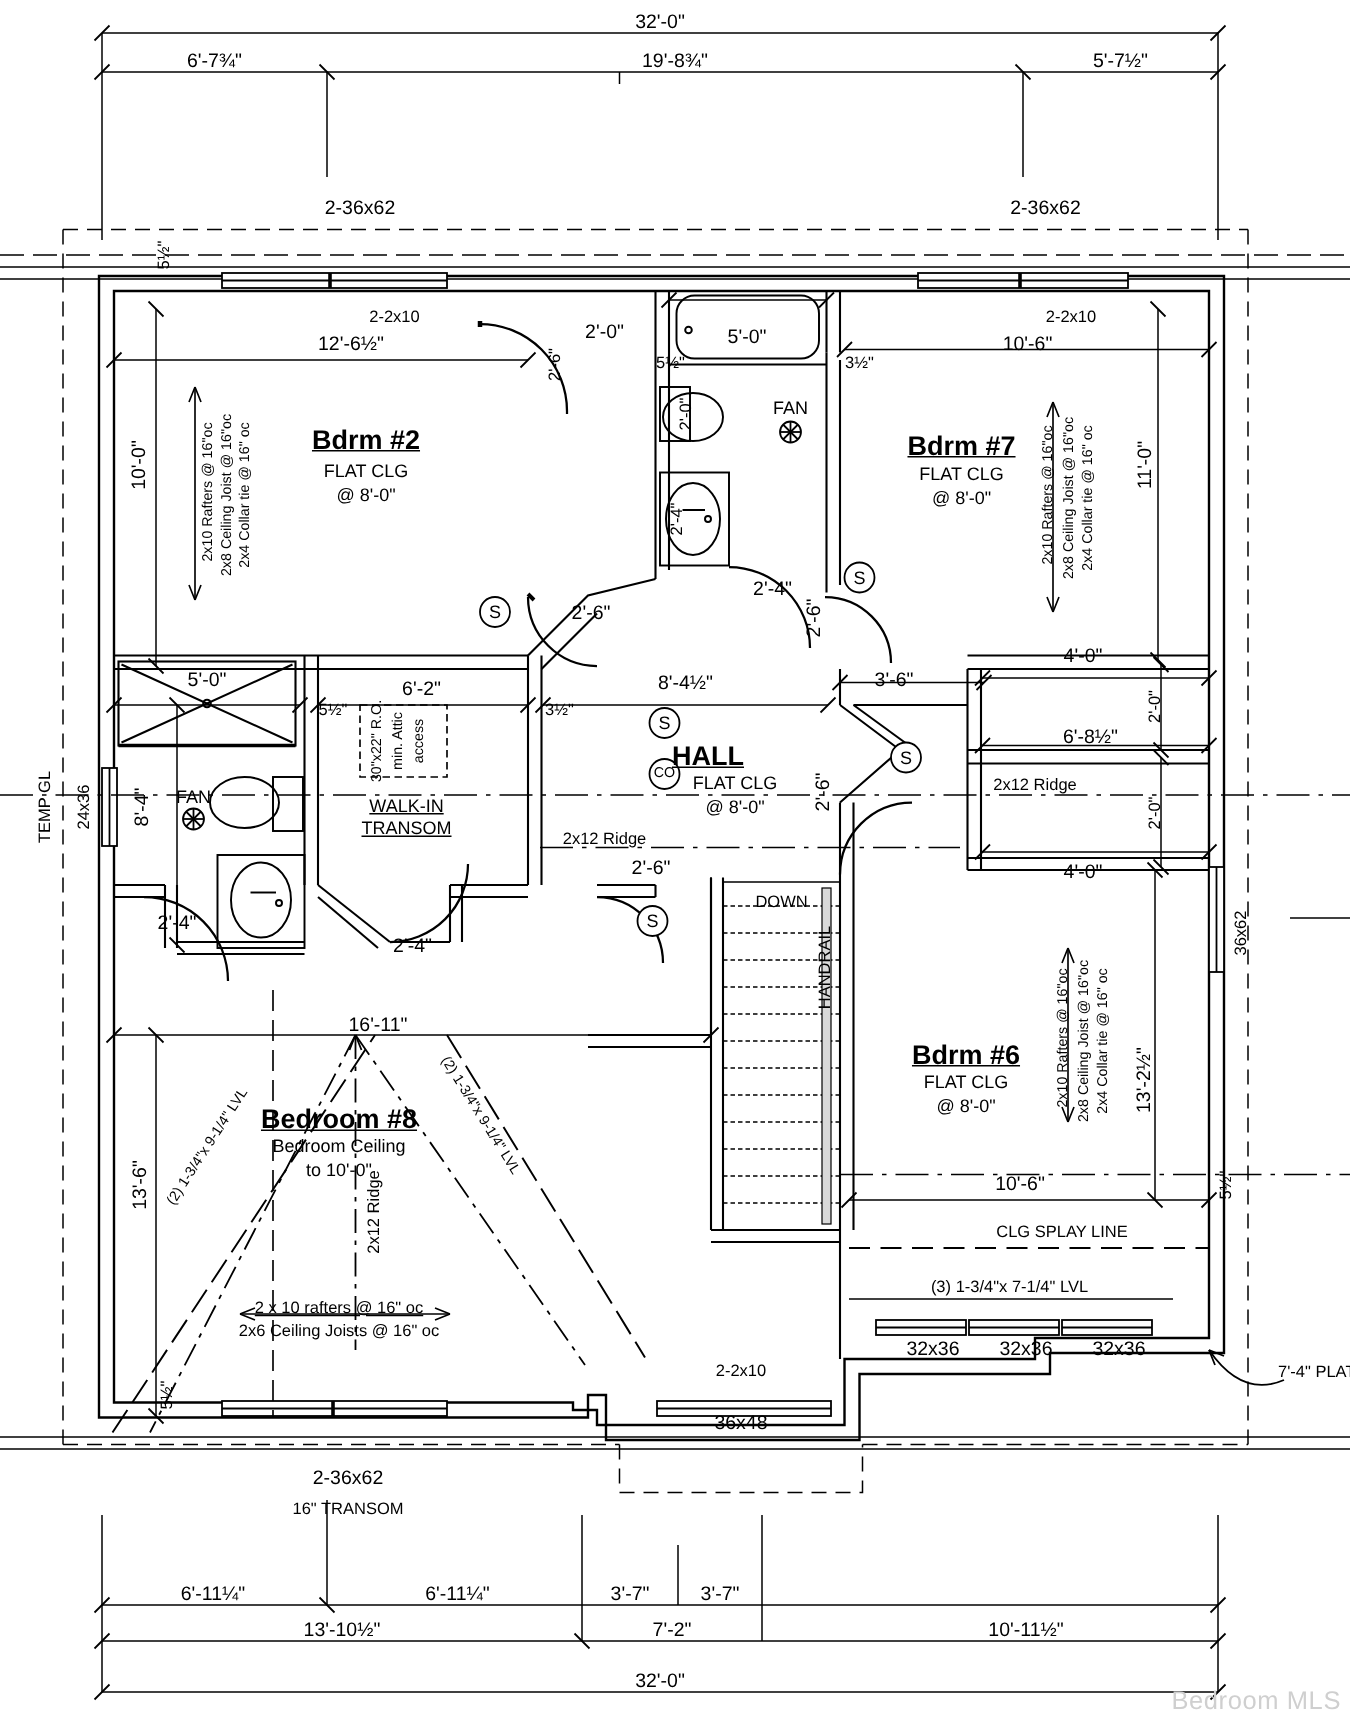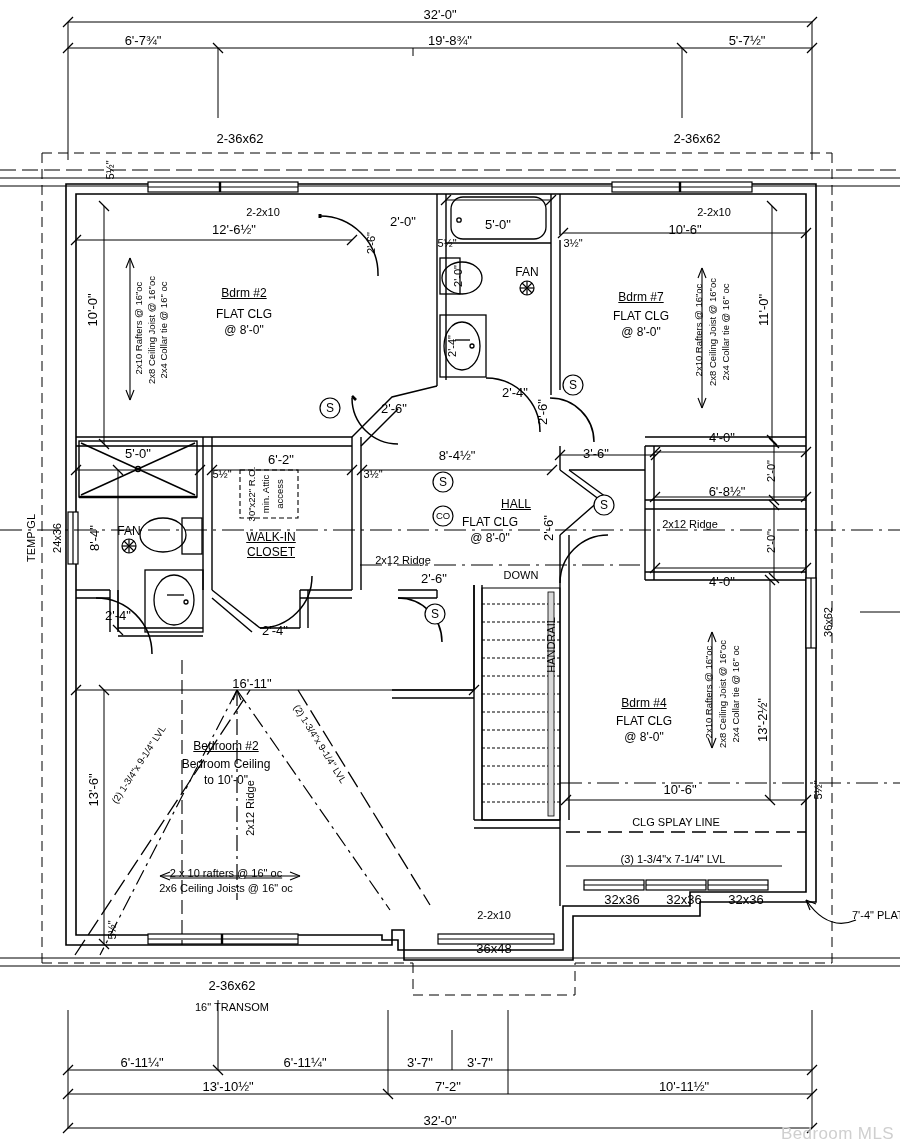--- a/index.html
+++ b/index.html
@@ -4,21 +4,21 @@
 <style>
   html,body{margin:0;padding:0;background:#ffffff;}
   body{width:900px;height:1148px;position:relative;overflow:hidden;
        font-family:"Liberation Sans",sans-serif;color:#000;}
   #plan{position:absolute;left:0;top:0;width:900px;height:1148px;}
   .lbl{position:absolute;white-space:nowrap;line-height:1;}
   .c{transform:translate(-50%,-50%);}
   .rot90{transform:translate(-50%,-50%) rotate(-90deg);}
   .dim{font-size:13px;}
   .dimsm{font-size:11px;}
-  .room{font-size:12px;text-decoration:underline;font-weight:normal;}
+  .room{font-size:18px;text-decoration:underline;font-weight:bold;}
   .sub{font-size:12px;}
   .tiny{font-size:9.5px;}
   .wm{position:absolute;right:6px;bottom:4px;font-size:17px;color:#cfcfcf;
       letter-spacing:.4px;}
 </style>
 </head>
 <body>
 
 <svg id="plan" viewBox="0 0 900 1148" xmlns="http://www.w3.org/2000/svg">
   <defs>
@@ -384,68 +384,68 @@
 <div class="lbl rot90 dimsm" style="left:57px;top:538px">24x36</div>
 <div class="lbl rot90 dimsm" style="left:31px;top:538px">TEMP GL</div>
 
 <div class="lbl c dim" style="left:281px;top:459px">6'-2"</div>
 <div class="lbl c dimsm" style="left:222px;top:474px">5½"</div>
 <div class="lbl c dimsm" style="left:373px;top:474px">3½"</div>
 <div class="lbl rot90 tiny" style="left:252px;top:494px">30"x22" R.O.</div>
 <div class="lbl rot90 tiny" style="left:266px;top:494px">min. Attic</div>
 <div class="lbl rot90 tiny" style="left:280px;top:494px">access</div>
 <div class="lbl c sub" style="left:271px;top:537px;text-decoration:underline">WALK-IN</div>
-<div class="lbl c sub" style="left:271px;top:552px;text-decoration:underline">CLOSET</div>
+<div class="lbl c sub" style="left:271px;top:552px;text-decoration:underline">TRANSOM</div>
 
 <div class="lbl c dim" style="left:457px;top:455px">8'-4½"</div>
-<div class="lbl c room" style="left:516px;top:504px">HALL</div>
+<div class="lbl c room" style="left:472px;top:504px">HALL</div>
 <div class="lbl c sub" style="left:490px;top:522px">FLAT CLG</div>
 <div class="lbl c sub" style="left:490px;top:538px">@  8'-0"</div>
 <div class="lbl c sub" style="left:443px;top:482px">S</div>
 <div class="lbl c tiny" style="left:443px;top:516px">CO</div>
 <div class="lbl c sub" style="left:330px;top:408px">S</div>
 <div class="lbl c sub" style="left:573px;top:385px">S</div>
 <div class="lbl c sub" style="left:604px;top:505px">S</div>
 <div class="lbl c sub" style="left:435px;top:614px">S</div>
-<div class="lbl c dimsm" style="left:521px;top:575px">DOWN</div>
+<div class="lbl c dimsm" style="left:521px;top:602px">DOWN</div>
 <div class="lbl rot90 dimsm" style="left:551px;top:645px">HANDRAIL</div>
 
 <div class="lbl c dim" style="left:722px;top:437px">4'-0"</div>
 <div class="lbl c dim" style="left:727px;top:491px">6'-8½"</div>
 <div class="lbl rot90 dimsm" style="left:771px;top:471px">2'-0"</div>
 <div class="lbl rot90 dimsm" style="left:771px;top:542px">2'-0"</div>
 <div class="lbl c dim" style="left:722px;top:581px">4'-0"</div>
 <div class="lbl c dimsm" style="left:690px;top:524px">2x12 Ridge</div>
 <div class="lbl c dimsm" style="left:403px;top:560px">2x12 Ridge</div>
 <div class="lbl rot90 dimsm" style="left:828px;top:622px">36x62</div>
 
 <div class="lbl c dim" style="left:252px;top:683px">16'-11"</div>
 <div class="lbl rot90 dim" style="left:93px;top:790px">13'-6"</div>
-<div class="lbl c room" style="left:226px;top:746px">Bedroom #2</div>
+<div class="lbl c room" style="left:226px;top:746px">Bedroom #8</div>
 <div class="lbl c sub" style="left:226px;top:764px">Bedroom Ceiling</div>
 <div class="lbl c sub" style="left:226px;top:780px">to 10'-0"</div>
 <div class="lbl rot90 dimsm" style="left:250px;top:808px">2x12 Ridge</div>
 <div class="lbl c dimsm" style="left:226px;top:873px;text-decoration:underline">2 x 10 rafters @ 16" oc</div>
 <div class="lbl c dimsm" style="left:226px;top:888px">2x6 Ceiling Joists @ 16" oc</div>
 <div class="lbl tiny" style="left:110px;top:800px;transform:rotate(-57deg);transform-origin:0 0">(2) 1-3/4"x 9-1/4" LVL</div>
 <div class="lbl tiny" style="left:300px;top:703px;transform:rotate(58deg);transform-origin:0 0">(2) 1-3/4"x 9-1/4" LVL</div>
 <div class="lbl rot90 dimsm" style="left:112px;top:930px">5½"</div>
 <div class="lbl c dimsm" style="left:494px;top:915px">2-2x10</div>
 <div class="lbl c dim" style="left:494px;top:948px">36x48</div>
 
-<div class="lbl c room" style="left:644px;top:703px">Bdrm #4</div>
+<div class="lbl c room" style="left:644px;top:703px">Bdrm #6</div>
 <div class="lbl c sub" style="left:644px;top:721px">FLAT CLG</div>
 <div class="lbl c sub" style="left:644px;top:737px">@  8'-0"</div>
 <div class="lbl rot90 tiny" style="left:709px;top:692px">2x10 Rafters @ 16"oc</div>
 <div class="lbl rot90 tiny" style="left:723px;top:694px">2x8 Ceiling Joist @ 16"oc</div>
 <div class="lbl rot90 tiny" style="left:736px;top:694px">2x4 Collar tie @ 16" oc</div>
 <div class="lbl rot90 dim" style="left:762px;top:720px">13'-2½"</div>
 <div class="lbl c dim" style="left:680px;top:789px">10'-6"</div>
 <div class="lbl rot90 dimsm" style="left:818px;top:790px">5½"</div>
-<div class="lbl c dimsm" style="left:676px;top:822px">CLG SPLAY LINE</div>
+<div class="lbl c dimsm" style="left:708px;top:822px">CLG SPLAY LINE</div>
 <div class="lbl c dimsm" style="left:673px;top:859px">(3) 1-3/4"x 7-1/4" LVL</div>
 <div class="lbl c dim" style="left:622px;top:899px">32x36</div>
 <div class="lbl c dim" style="left:684px;top:899px">32x36</div>
 <div class="lbl c dim" style="left:746px;top:899px">32x36</div>
 <div class="lbl dimsm" style="left:852px;top:910px">7'-4" PLATE</div>
 
 <div class="lbl c dim" style="left:232px;top:985px">2-36x62</div>
 <div class="lbl c dimsm" style="left:232px;top:1007px">16" TRANSOM</div>
 <div class="lbl c dim" style="left:142px;top:1062px">6'-11¼"</div>
 <div class="lbl c dim" style="left:305px;top:1062px">6'-11¼"</div>

